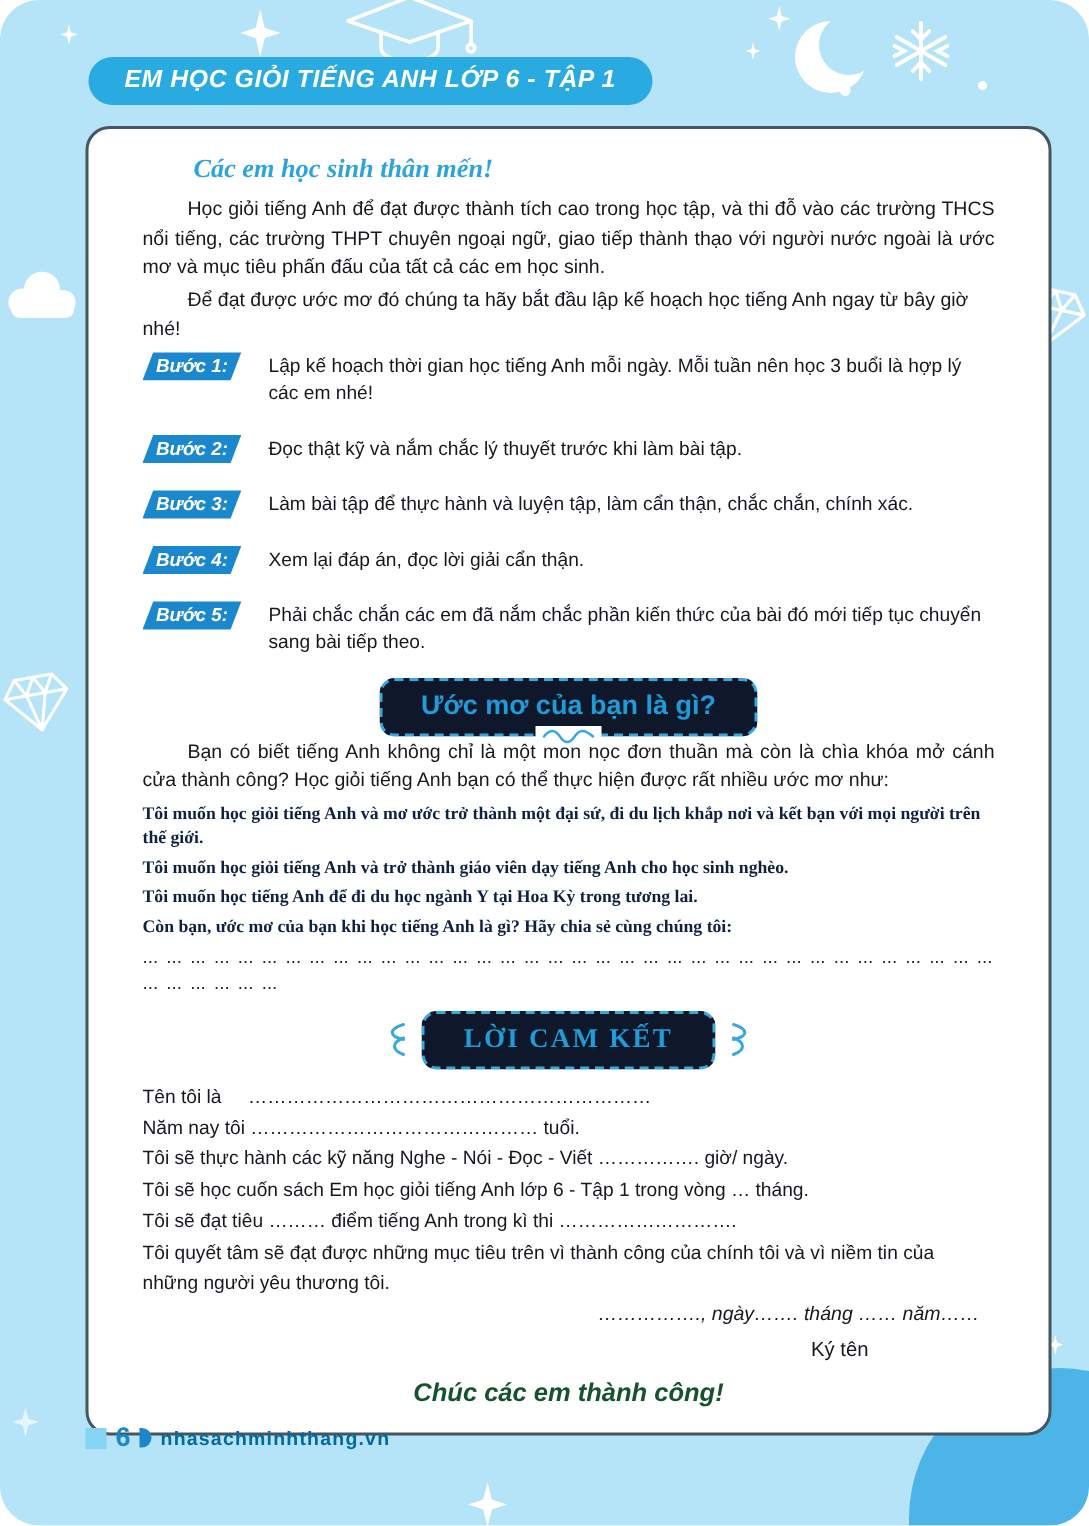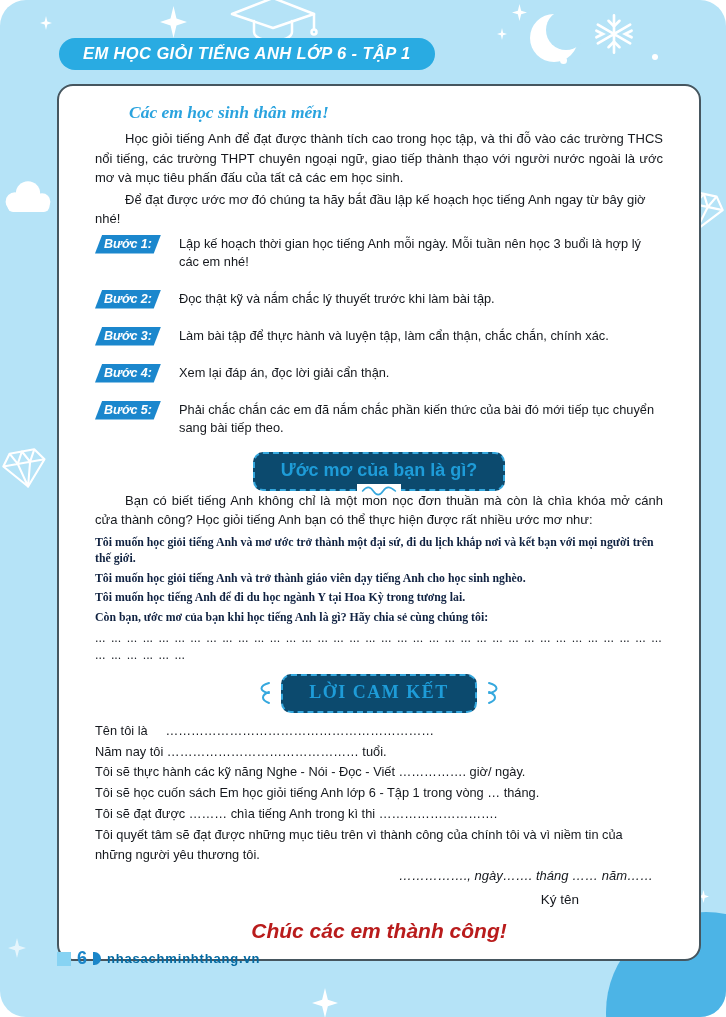--- a/index.html
+++ b/index.html
@@ -36,21 +36,21 @@
     column-gap:12px; row-gap:6px; align-items:start;gap:18px; }
   .step-label { background:#1b87cd; color:#ffffff; font-weight:bold; font-style:italic;
     font-size:12.5px; text-align:center; padding:2px 0 3px;
     clip-path:polygon(11% 0,100% 0,89% 100%,0 100%); }
   .step-text { font-size:12.8px; line-height:1.45; color:#15181d; }
 
   .section-head-row { display:flex; justify-content:center; align-items:center; gap:10px; }
   .dream-row { margin-top:14px; }
   .commit-row { margin-top:10px; }
   .section-head { position:relative; border:2px dashed #35a8de; border-radius:10px;
-    padding:6px 26px 8px; background:#0c4a6e; }
+    padding:6px 26px 8px; background:#0f172a; }
   .dream-title { color:#1e9cd8; font-weight:bold; font-size:18px; }
   .commit-title { color:#1e9cd8; font-weight:bold; font-size:18px;
     font-family:"Liberation Serif",serif; letter-spacing:1.5px; }
   .squiggle { position:absolute; left:50%; bottom:-9px; transform:translateX(-50%);
     background:#ffffff; padding:0 4px; }
   .curl { flex:0 0 auto; }
   .curl.flip { transform:scaleX(-1); }
 
   .dream-intro { }
   .dream-items { margin-top:5px; }
@@ -59,22 +59,22 @@
   .dots-line { margin-top:2px; font-size:12.5px; color:#20242b; word-spacing:2px;
     line-height:1.35; }
 
   .commit-lines { margin-top:8px; }
   .commit-lines p { font-size:12.8px; line-height:1.62; color:#15181d; }
   .date-line { margin-top:2px; font-size:13px; font-style:italic; text-align:right;
     padding-right:10px; color:#15181d; }
   .sign-label { margin-top:9px; font-size:13.5px; text-align:right; padding-right:84px;
     color:#15181d; }
 
-  .closing { margin-top:12px; text-align:center; color:#b91c1c; font-weight:bold;
-    font-style:italic; font-size:21px; }
+  .closing { margin-top:12px; text-align:center; color:#14532d; font-weight:bold;
+    font-style:italic; font-size:17px; }
 
   
   .footer { position:absolute; left:57px; top:948px; display:flex; align-items:center; gap:6px; }
   .footer-square { width:14px; height:14px; background:#87d3f3; display:inline-block; }
   .page-num { color:#1b86c9; font-weight:bold; font-size:18px; }
   .footer-d { width:8px; height:13px; background:#1b86c9; border-radius:0 7px 7px 0;
     display:inline-block; }
   .site { color:#0369a1; font-weight:bold; font-size:13px; letter-spacing:.8px; }
 </style>
 </head>
@@ -191,21 +191,21 @@
       <svg class="curl flip" width="16" height="26" viewBox="0 0 16 26">
         <path d="M14 2 C4 5 4 10 14 12 M14 11 C6 14 6 19 14 22" stroke="#35a8de" stroke-width="2" fill="none" stroke-linecap="round"></path>
       </svg>
     </div>
 
     <div class="commit-lines">
       <p>Tên tôi là&nbsp;&nbsp;&nbsp;&nbsp;&nbsp;………………………………………………………</p>
       <p>Năm nay tôi ……………………………………… tuổi.</p>
       <p>Tôi sẽ thực hành các kỹ năng Nghe - Nói - Đọc - Viết ……………. giờ/ ngày.</p>
       <p>Tôi sẽ học cuốn sách Em học giỏi tiếng Anh lớp 6 - Tập 1 trong vòng … tháng.</p>
-      <p>Tôi sẽ đạt được ……… chìa tiếng Anh trong kì thi ……………………….</p>
+      <p>Tôi sẽ đạt tiêu ……… điểm tiếng Anh trong kì thi ……………………….</p>
       <p>Tôi quyết tâm sẽ đạt được những mục tiêu trên vì thành công của chính tôi và vì niềm tin của những người yêu thương tôi.</p>
     </div>
 
     <p class="date-line">……………., ngày……. tháng …… năm……</p>
     <p class="sign-label">Ký tên</p>
 
     <p class="closing">Chúc các em thành công!</p>
   </div>
 
   <div class="footer">

